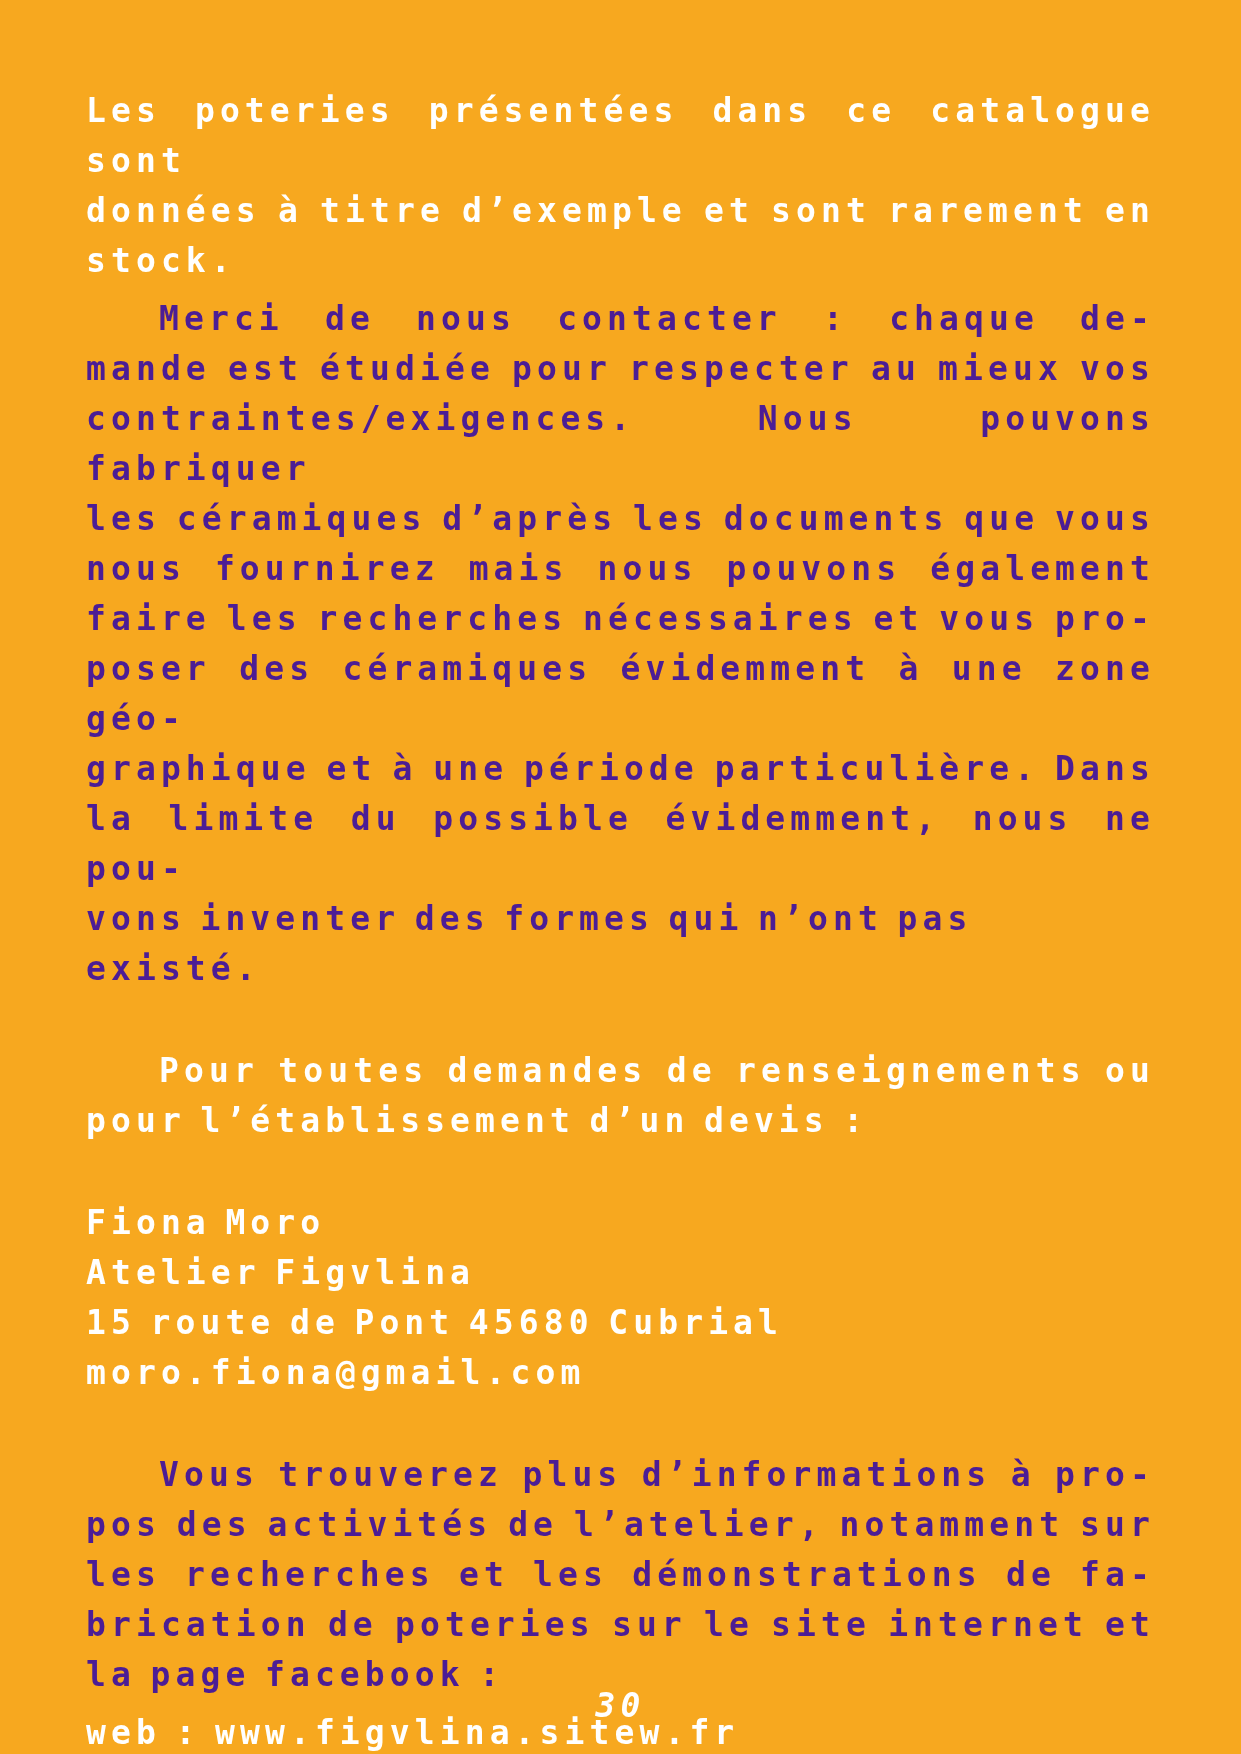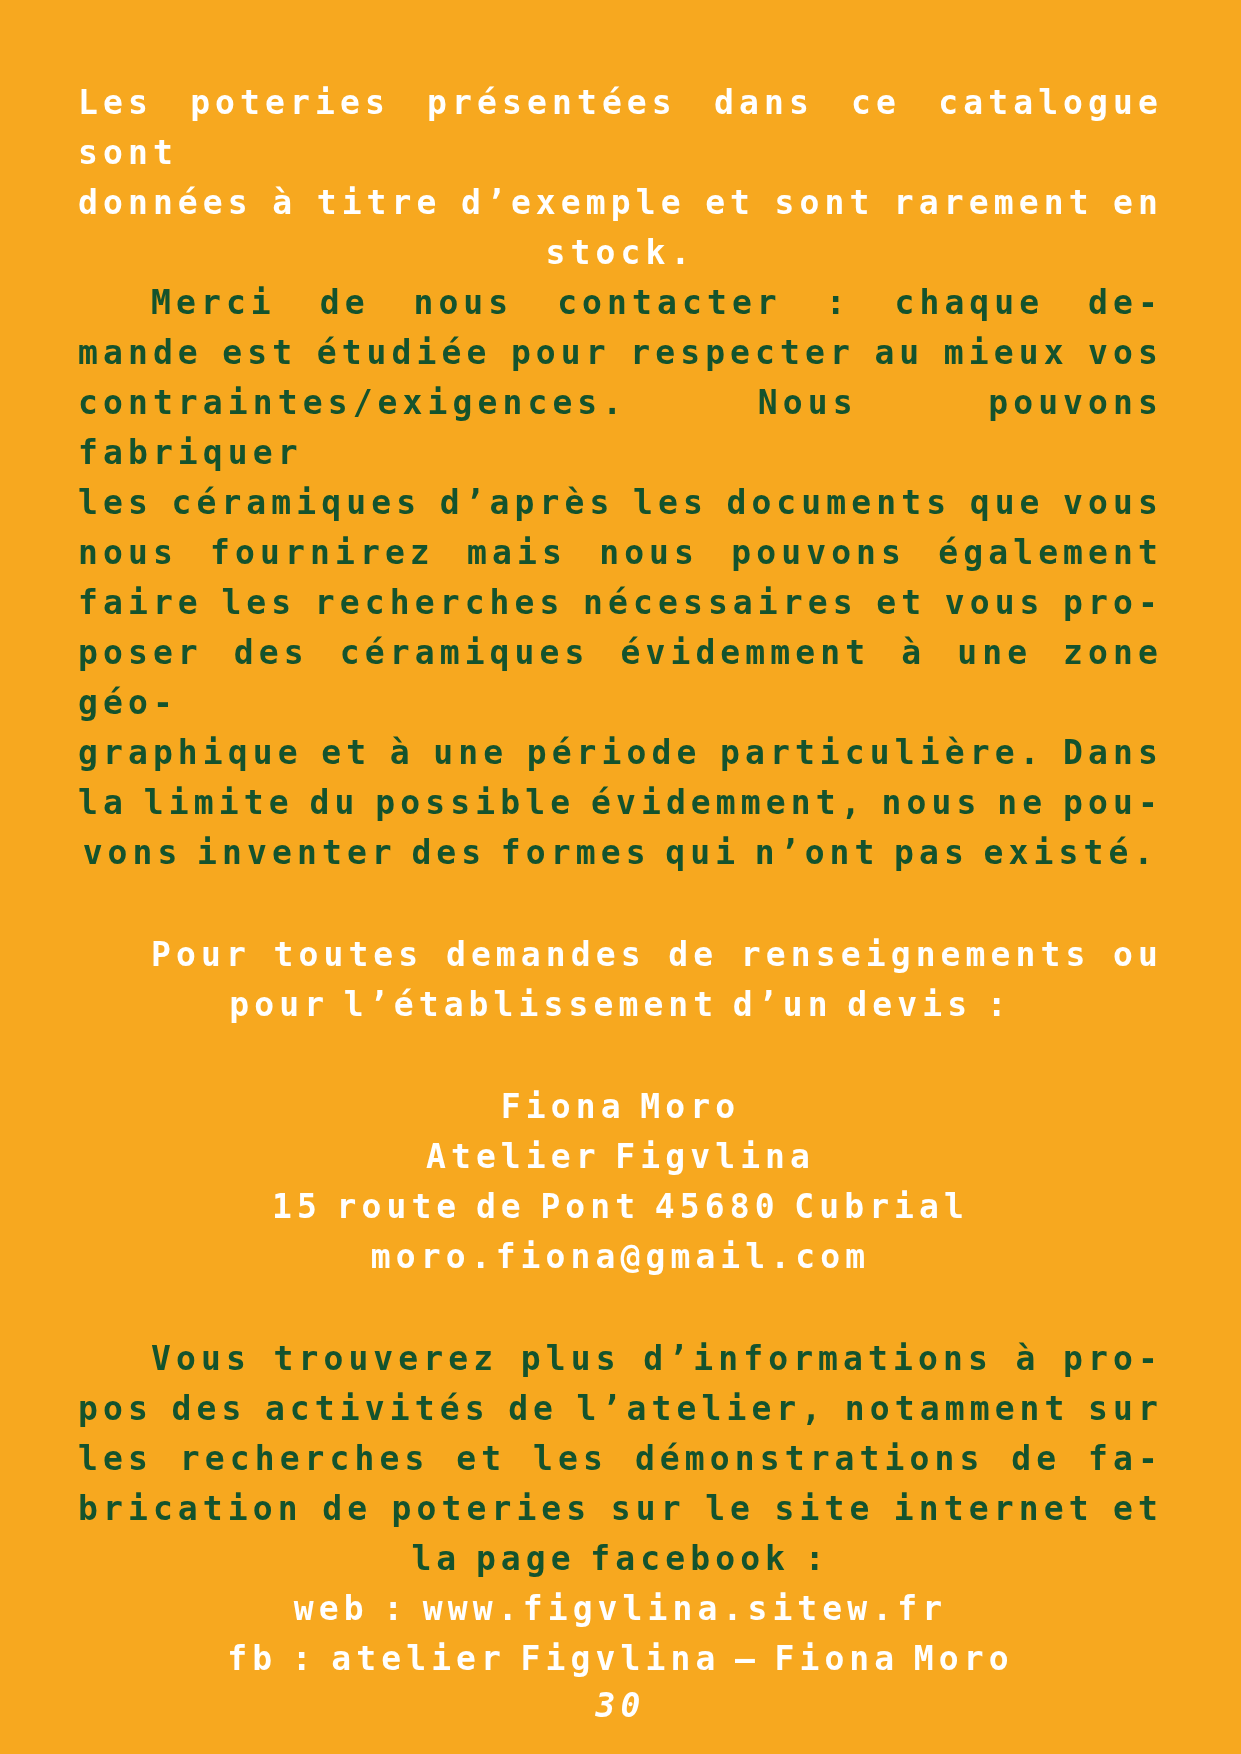--- a/index.html
+++ b/index.html
@@ -18,27 +18,27 @@
     line-height: 50px;
     letter-spacing: 5.1px;
     word-spacing: -10.4px;
   }
   .text-flow {
     position: absolute;
     left: 78px;
     top: 78px;
     width: 1085px;
   }
-  .para { margin: 0; }
+  .para { margin: 8px; }
   .para.gap { margin-top: 52px; }
   .para.light { color: #ffffff; }
-  .para.dark  { color: #14532d; }
+  .para.dark  { color: #4c1d95; }
   .line {
     white-space: pre-wrap;
-    text-align: center;
+    text-align: left;
   }
   .line.justify {
     text-align: justify;
     text-align-last: justify;
   }
   .line.indent { text-indent: 73px; }
   .footer {
     position: absolute;
     left: 0;
     bottom: 23px;

